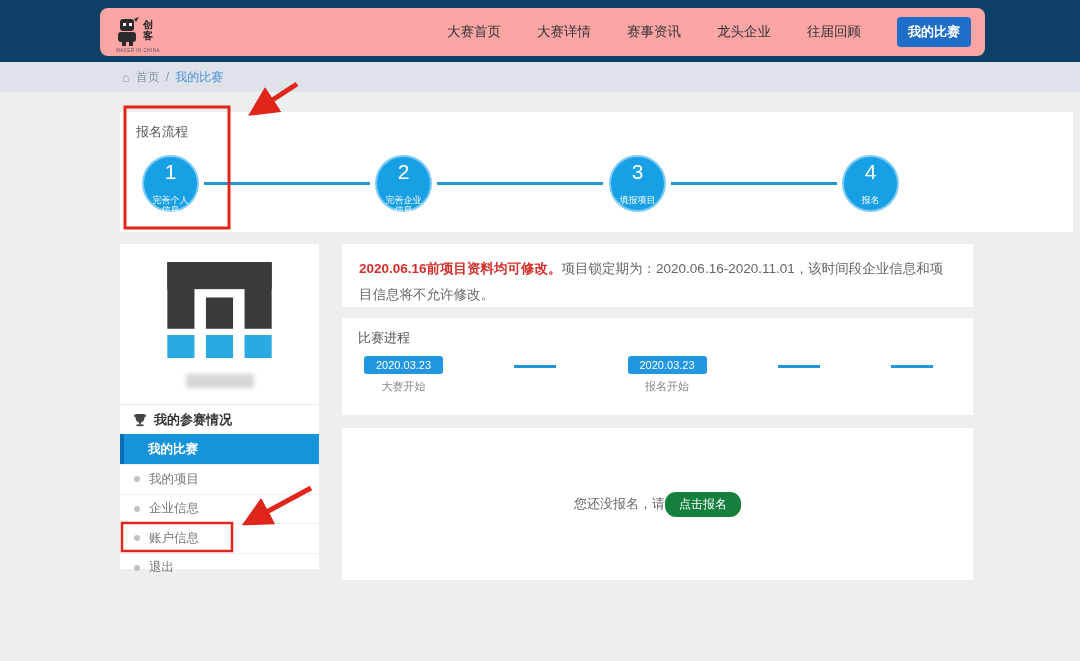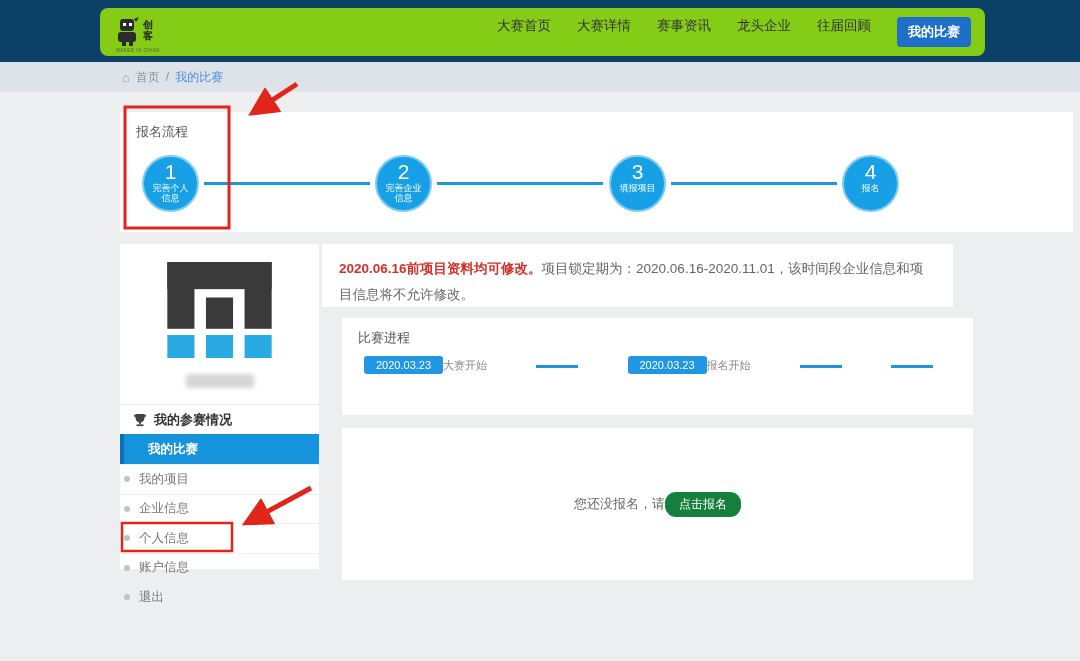--- a/index.html
+++ b/index.html
@@ -1,73 +1,73 @@
 <!DOCTYPE html>
 <html><head>
 <meta charset="utf-8">
 <style>
   * { margin:0; padding:0; box-sizing:border-box; }
   html,body { width:1080px; height:661px; overflow:hidden; }
   body { font-family:"Liberation Sans","DejaVu Sans",sans-serif; background:#eceef0; position:relative; }
 
   
   .topbar { position:absolute; left:0; top:0; width:1080px; height:62px; background:#0d4066; }
-  .navcard { position:absolute; left:100px; top:8px; width:885px; height:48px; background:#84cc16;
+  .navcard { position:absolute; left:100px; top:8px; width:885px; height:48px; background:#fca5a5;
              border-radius:8px; display:flex; align-items:center; padding:0 14px; }
   .logo { display:flex; align-items:flex-start; gap:3px; }
   .logo-glyph { width:26px; height:30px; }
   .logo-cn { font-size:10px; font-weight:bold; color:#222; line-height:11px; width:12px; margin-top:2px; }
   .logo-tag { position:absolute; left:16px; top:40px; font-size:4.5px; color:#555; letter-spacing:.5px; }
-  .nav { margin-left:auto; display:flex; align-items:flex-start; gap:26px; }
+  .nav { margin-left:auto; display:flex; align-items:center; gap:36px; }
   .nav a { font-size:13.5px; color:#333; text-decoration:none; cursor:pointer; }
   .nav-btn { background:#1d6fc9; color:#fff; font-size:13px; font-weight:bold;
              padding:6px 11px; border-radius:4px; border:none; cursor:pointer; }
 
   
   .crumbbar { position:absolute; left:0; top:62px; width:1080px; height:30px; background:#dde3e8;
               display:flex; align-items:center; padding-left:122px; font-size:12px; color:#8a959e; gap:6px; }
   .crumbbar .home-ic { font-size:13px; color:#98a2ab; }
   .crumb-cur { color:#4a90d9; cursor:pointer; }
 
   .panel { position:absolute; background:#fff; }
 
   
   .p-process { left:120px; top:112px; width:953px; height:120px; }
   .p-title { position:absolute; left:16px; top:11px; font-size:13px; color:#555; }
   .step-line { position:absolute; height:3px; background:#1e96d9; top:70px; }
   .step { position:absolute; top:43px; width:57px; height:57px; border-radius:50%;
           background:#18a0e6; border:2px solid #7fccf2; color:#fff; text-align:center; }
   .step .num { font-size:21px; line-height:21px; margin-top:4px; }
-  .step .slabel { font-size:9px; line-height:10px; padding:0 6px; margin-top:1px; }
+  .step .slabel { font-size:9px; line-height:10px; padding:0 6px; margin-top:13px; }
 
   
   .p-side { left:120px; top:244px; width:199px; height:325px; }
   .avatar { position:absolute; left:42px; top:18px; width:115px; height:96px; }
   .uname { position:absolute; left:66px; top:130px; width:68px; height:14px; background:#d6d6d6;
            border-radius:2px; filter:blur(2px); }
   .menu { position:absolute; left:0; top:160px; width:199px; }
   .m-head { height:30px; display:flex; align-items:center; gap:7px; padding-left:13px;
             border-top:1px solid #ececec; font-size:13px; font-weight:bold; color:#333; }
   .m-head.tall { height:34px; }
-  .m-item { height:29.5px; display:flex; align-items:center; gap:9px; padding-left:4px;
+  .m-item { height:29.5px; display:flex; align-items:center; gap:9px; padding-left:14px;
             border-top:1px solid #f0f0f0; font-size:12.5px; color:#777; cursor:pointer; }
   .dot { width:6px; height:6px; border-radius:50%; background:#c2c2c2; flex:none; }
   .m-item.active { background:#1593dc; color:#fff; font-weight:bold; border-top:none;
                    border-left:4px solid #0b6fb4; padding-left:24px; height:30px; }
 
   
-  .p-notice { left:322px; top:244px; width:631px; height:63px; padding:12px 17px; font-size:13.5px;
+  .p-notice { left:342px; top:244px; width:631px; height:63px; padding:12px 17px; font-size:13.5px;
               line-height:26px; color:#666; }
   .notice-red { color:#d4302b; font-weight:bold; }
 
   
   .p-timeline { left:342px; top:318px; width:631px; height:97px;padding-left:40px; }
   .milerow { position:absolute; left:22px; right:40px; top:38px; display:flex;
              justify-content:space-between; align-items:flex-start; }
-  .mile { display:flex; flex-direction:row; align-items:center; }
+  .mile { display:flex; flex-direction:column; align-items:center; gap:5px; }
   .mile-pill { background:#2196e3; color:#fff; font-size:11px; padding:3px 12px; border-radius:3px; }
   .mile-label { font-size:11px; color:#888; }
   .mile-dash { width:42px; height:3px; background:#1e96d9; margin-top:9px; }
 
   
   .p-reg { left:342px; top:428px; width:631px; height:152px; display:flex; align-items:center;
            justify-content:center; }
   .reg-msg { font-size:13px; color:#666; }
   .reg-btn { background:#15803d; color:#fff; font-size:12px; border:none; border-radius:11px;
              padding:4px 14px; cursor:pointer; }
@@ -158,24 +158,20 @@
     <div class="m-item">
       <span class="dot"></span>
       <span>我的项目</span>
     </div>
     <div class="m-item">
       <span class="dot"></span>
       <span>企业信息</span>
     </div>
     <div class="m-item">
       <span class="dot"></span>
-      <span>个人信息</span>
-    </div>
-    <div class="m-item">
-      <span class="dot"></span>
       <span>账户信息</span>
     </div>
     <div class="m-item">
       <span class="dot"></span>
       <span>退出</span>
     </div>
   </div>
 </div>
 
 <div class="panel p-notice">

